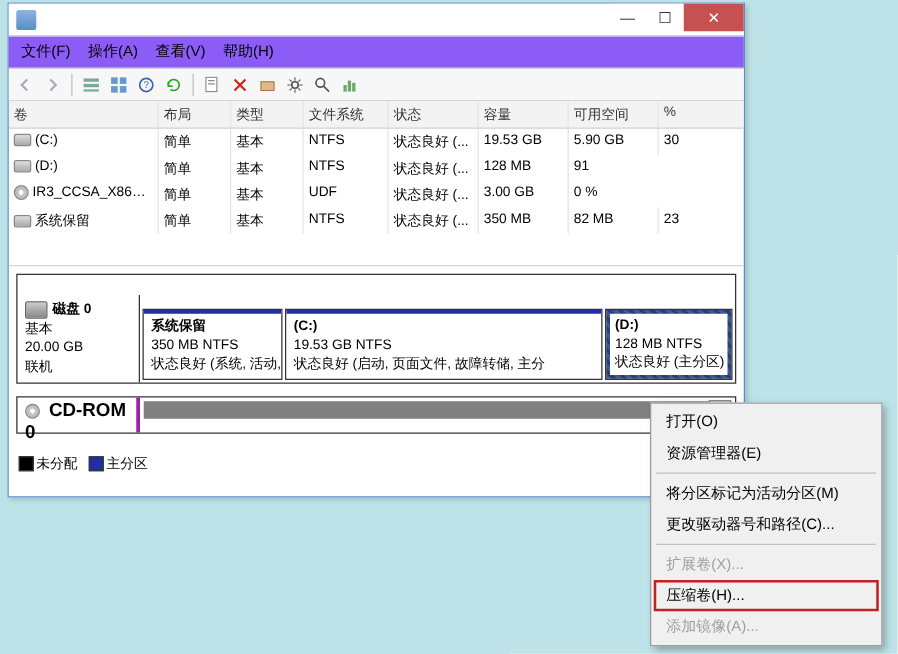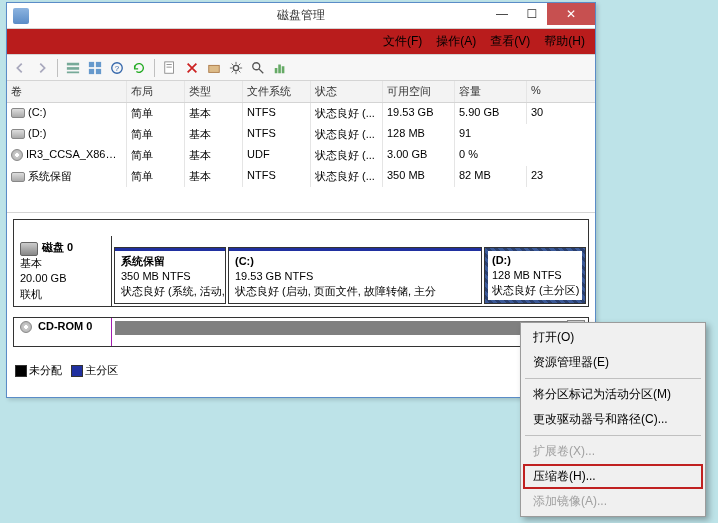--- a/index.html
+++ b/index.html
@@ -62,22 +62,21 @@
     background: #c75050;
     color: #fff;
   }
   .win-btn.min, .win-btn.max { background: #fff; color:#333; }
 
   .menubar {
     display: flex;
     padding: 2px 4px;
     gap: 2px;
     border-bottom: 1px solid #d4d4d4;
-    background: #b91c1c;
-    justify-content: flex-end;
+    background: #8b5cf6;
   }
   .menubar span { padding: 2px 6px; }
 
   .toolbar {
     display: flex;
     align-items: center;
     gap: 4px;
     padding: 2px 4px;
     border-bottom: 1px solid #d4d4d4;
     background: #f7f7f7;
@@ -207,23 +206,23 @@
     background: #2030a0;
     margin: -4px -6px 3px -6px;
   }
   .cd-block {
     display:flex;
     border:1px solid #333;
     height: 30px;
   }
   .cd-info {
     width:98px;
-    border-right:1px solid #a21caf;
+    border-right:3px solid #a21caf;
     padding:2px 6px;
-    font-size:11px;
+    font-size:15px;
   }
   .cd-track {
     flex:1;
     background:#808080;
     margin:3px;
     height:14px;
     position:relative;
   }
   .cd-track .thumb {
     position:absolute;
@@ -274,21 +273,20 @@
     padding: 2px 8px;
   }
 </style>
 </head>
 <body>
 
 <div class="window">
 
   <div class="titlebar">
     <div class="app-icon"></div>
-    <div class="title">磁盘管理</div>
     <div class="win-controls">
       <div class="win-btn min">—</div>
       <div class="win-btn max">☐</div>
       <div class="win-btn close">✕</div>
     </div>
   </div>
 
   <div class="menubar">
     <span>文件(F)</span>
     <span>操作(A)</span>
@@ -374,22 +372,22 @@
       </div>
   </div>
 
   <div class="volumes">
     <div class="vol-head">
       <div class="col vol">卷</div>
       <div class="col layout">布局</div>
       <div class="col type">类型</div>
       <div class="col fs">文件系统</div>
       <div class="col status">状态</div>
+      <div class="col cap">容量</div>
       <div class="col free">可用空间</div>
-      <div class="col cap">容量</div>
       <div class="col pct">%</div>
     </div>
 
     <div class="vol-row">
       <div class="col vol"><span class="disk-ico"></span><span>(C:)</span></div>
       <div class="col layout">简单</div>
       <div class="col type">基本</div>
       <div class="col fs">NTFS</div>
       <div class="col status">状态良好 (...</div>
       <div class="col cap">19.53 GB</div>

